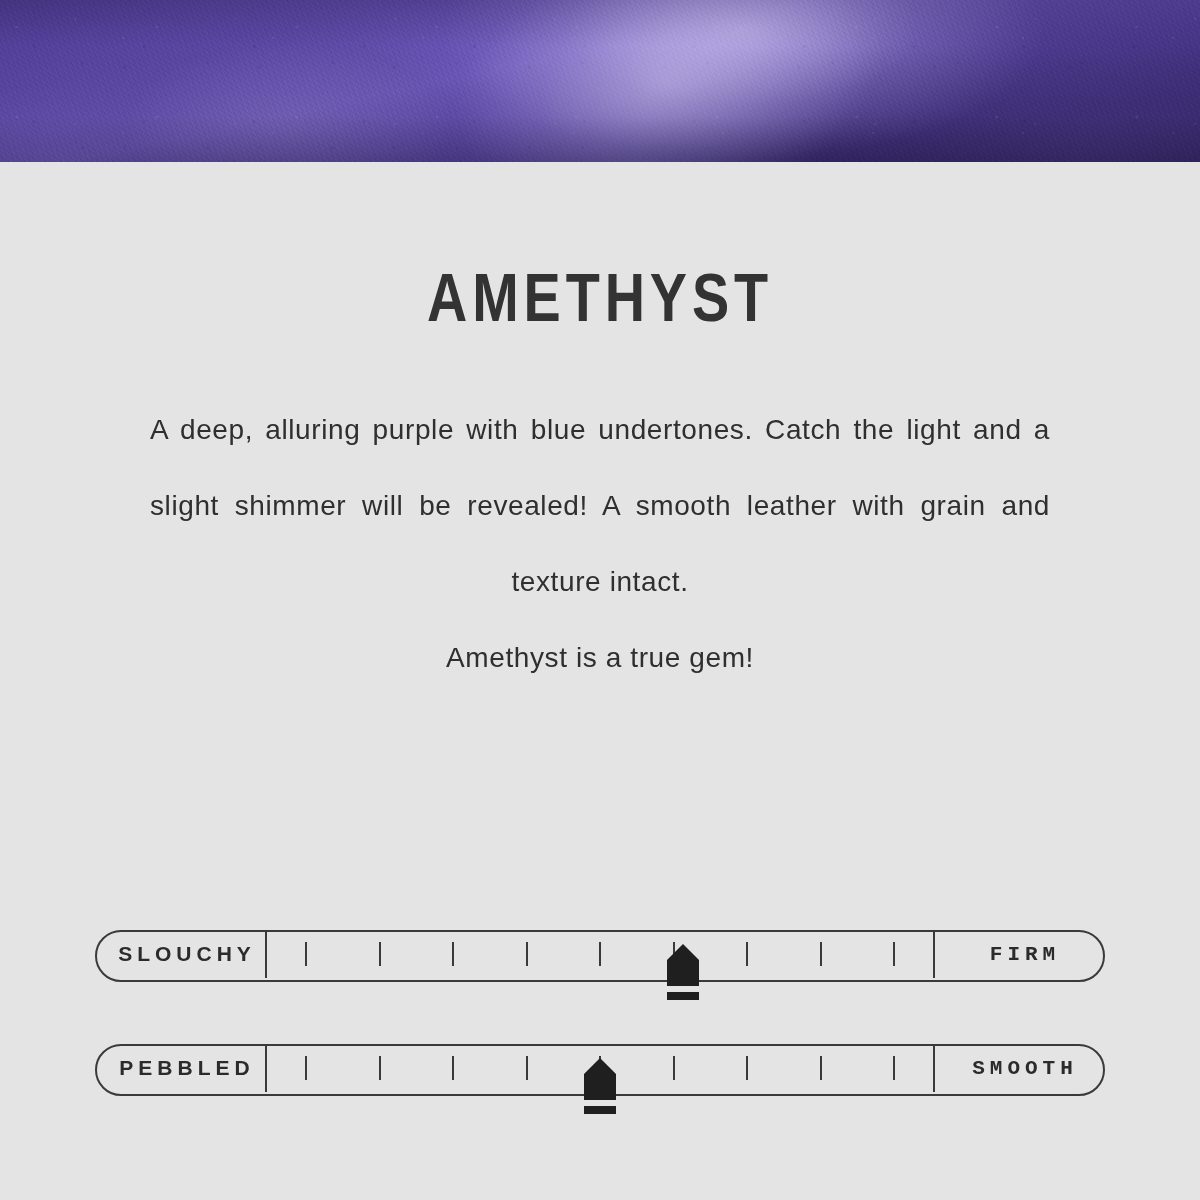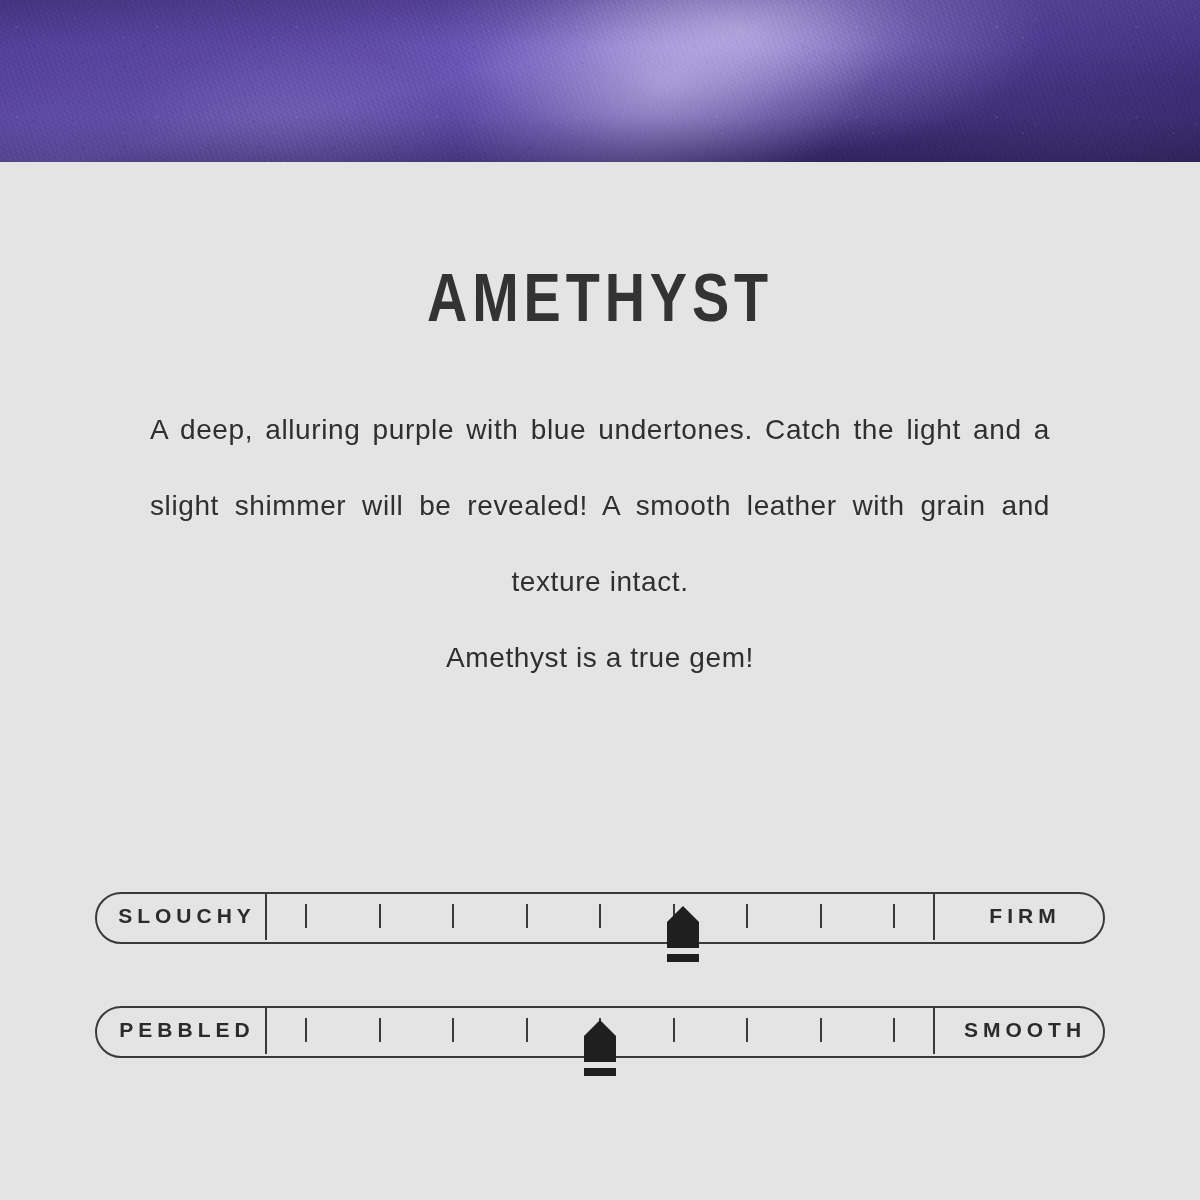--- a/index.html
+++ b/index.html
@@ -112,21 +112,21 @@
   }
   .desc .last-line {
     display: block;
     text-align: left;
   }
 
   
   .sliders {
     position: absolute;
     left: 0;
-    top: 730px;
+    top: 768px;
     width: 1200px;
   }
   .slider-row {
     position: relative;
     width: 1010px;
     height: 52px;
     margin: 0 auto 62px auto;
   }
   .slider-track {
     position: absolute;
@@ -152,20 +152,21 @@
     left: 0;
     width: 172px;
     border-right: 2px solid #3a3a3a;
     padding-left: 14px;
   }
   .cap-right {
     right: 0;
     width: 172px;
     border-left: 2px solid #3a3a3a;
     padding-left: 10px;
+    font-family: Liberation Mono, monospace;
   }
   .ticks {
     position: absolute;
     left: 172px;
     right: 172px;
     top: 0;
     height: 48px;
     display: flex;
     align-items: center;
     justify-content: space-between;

